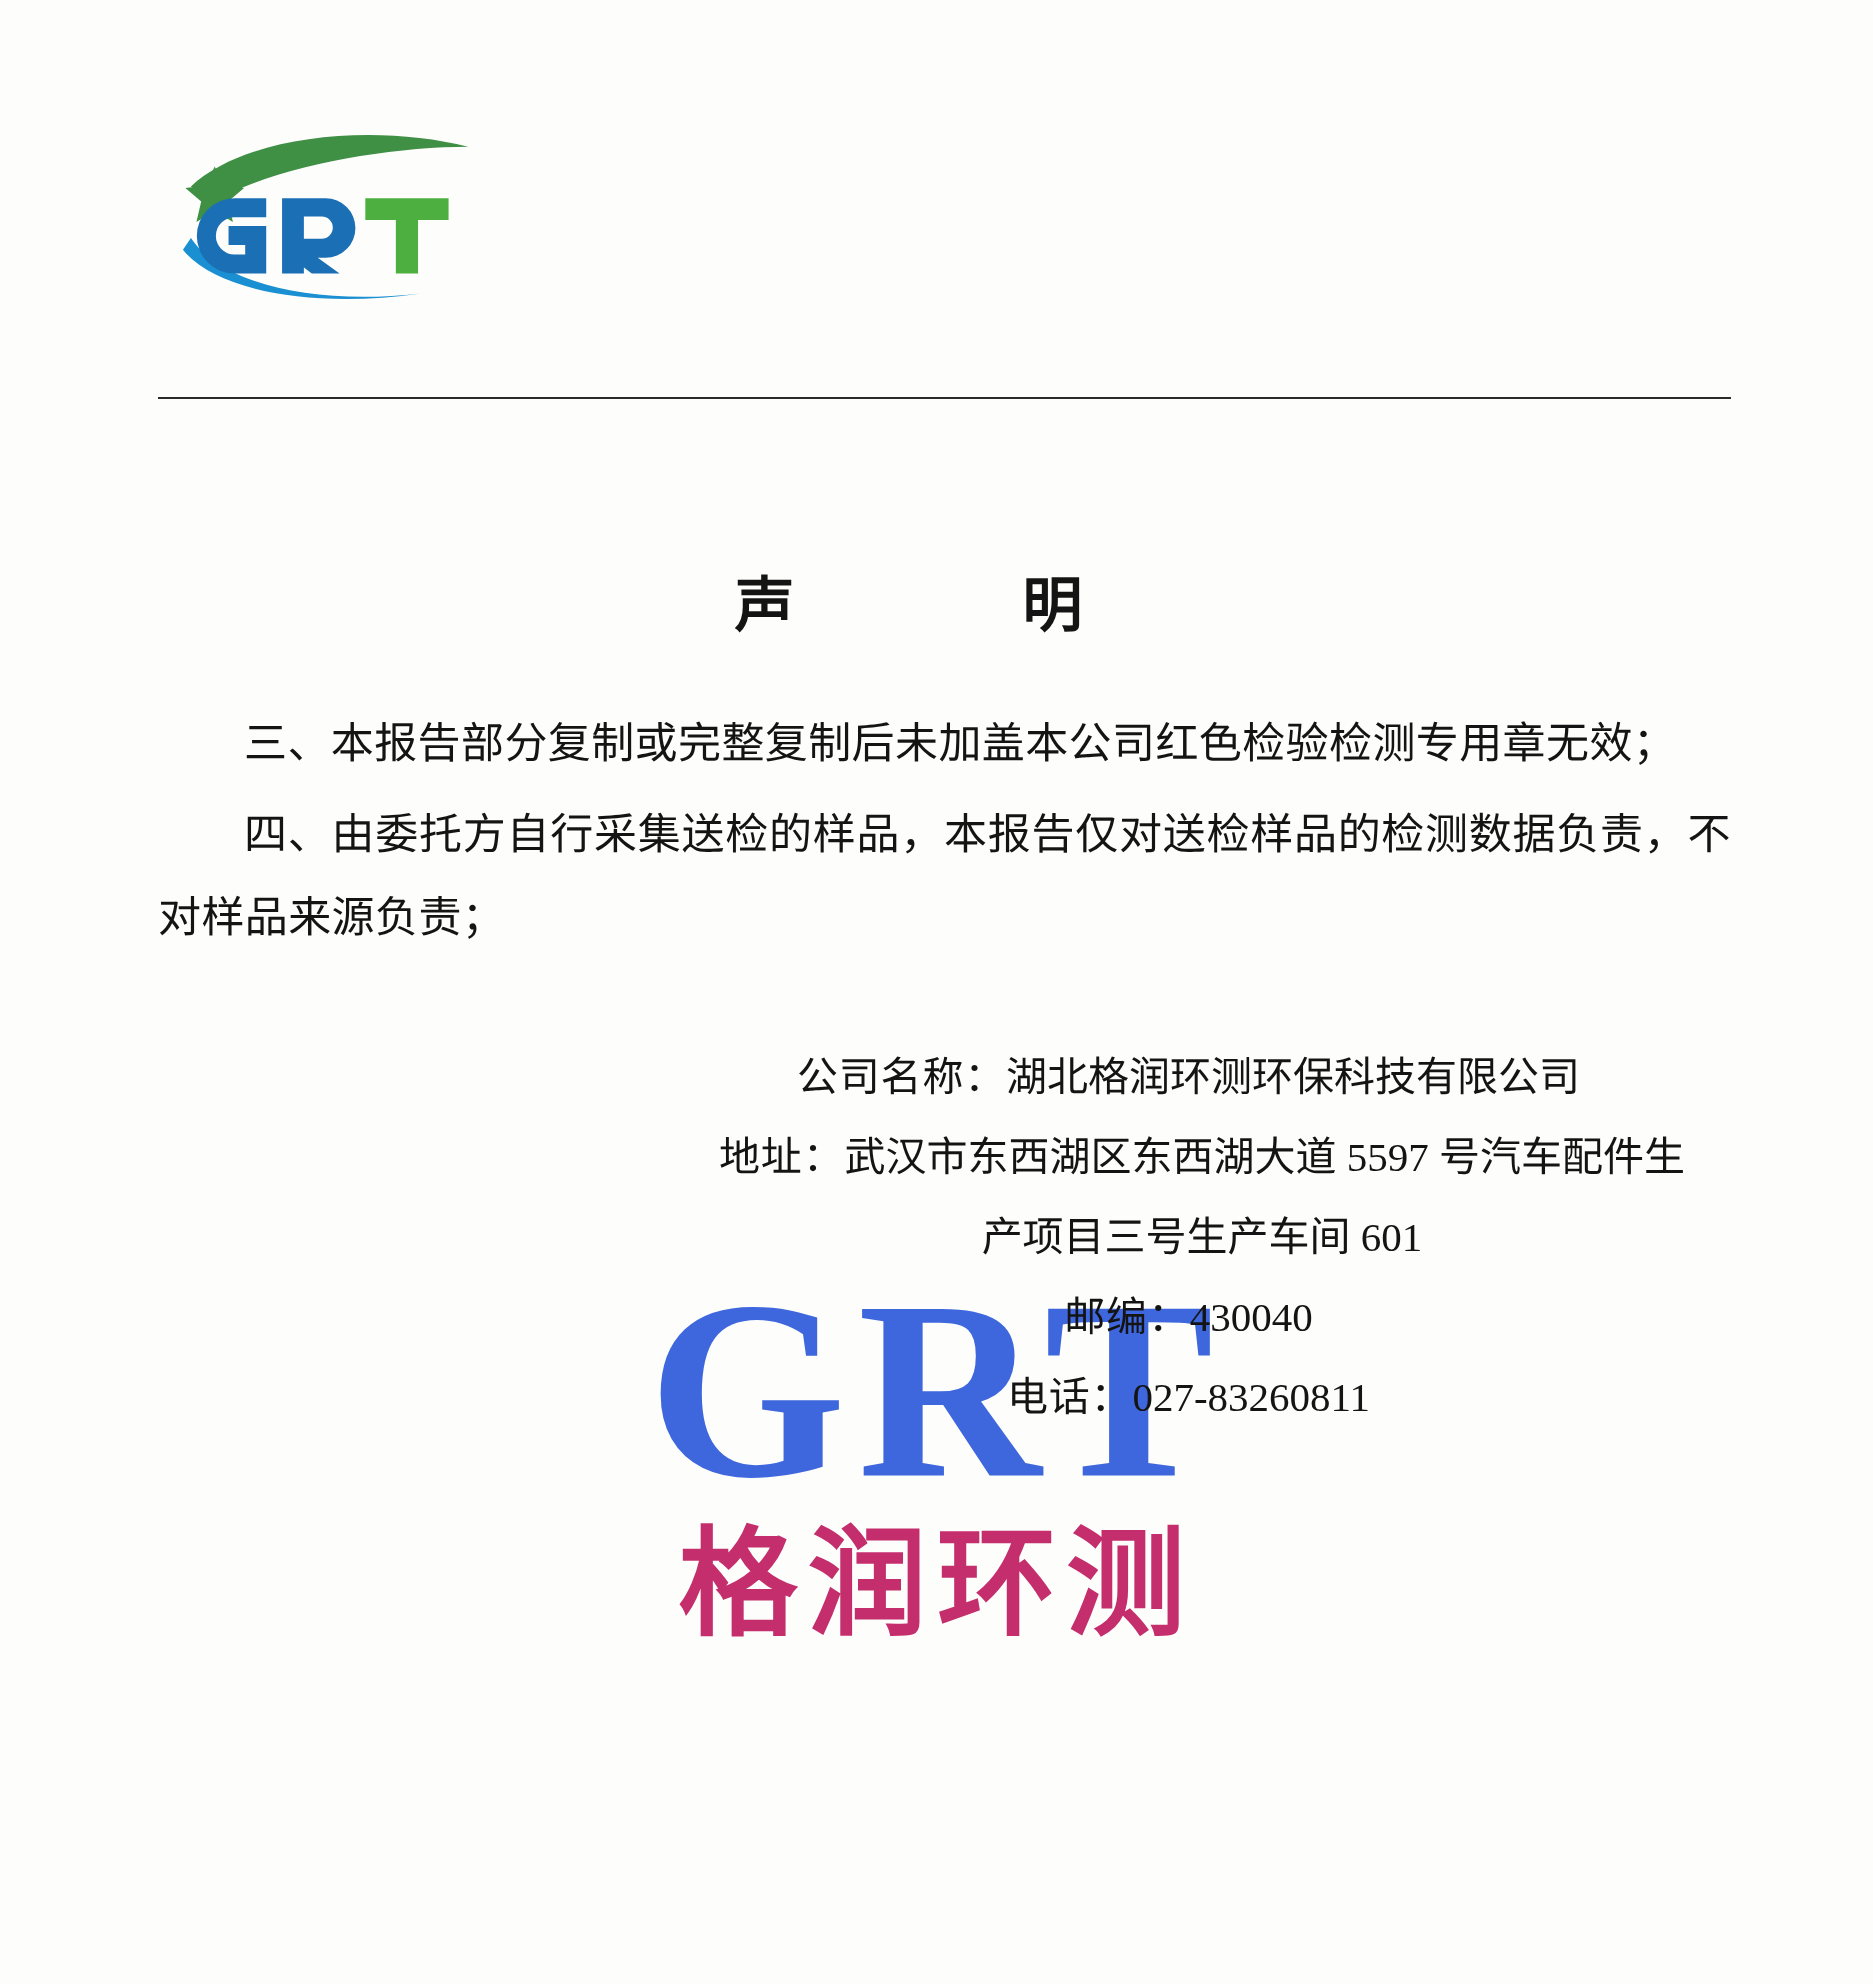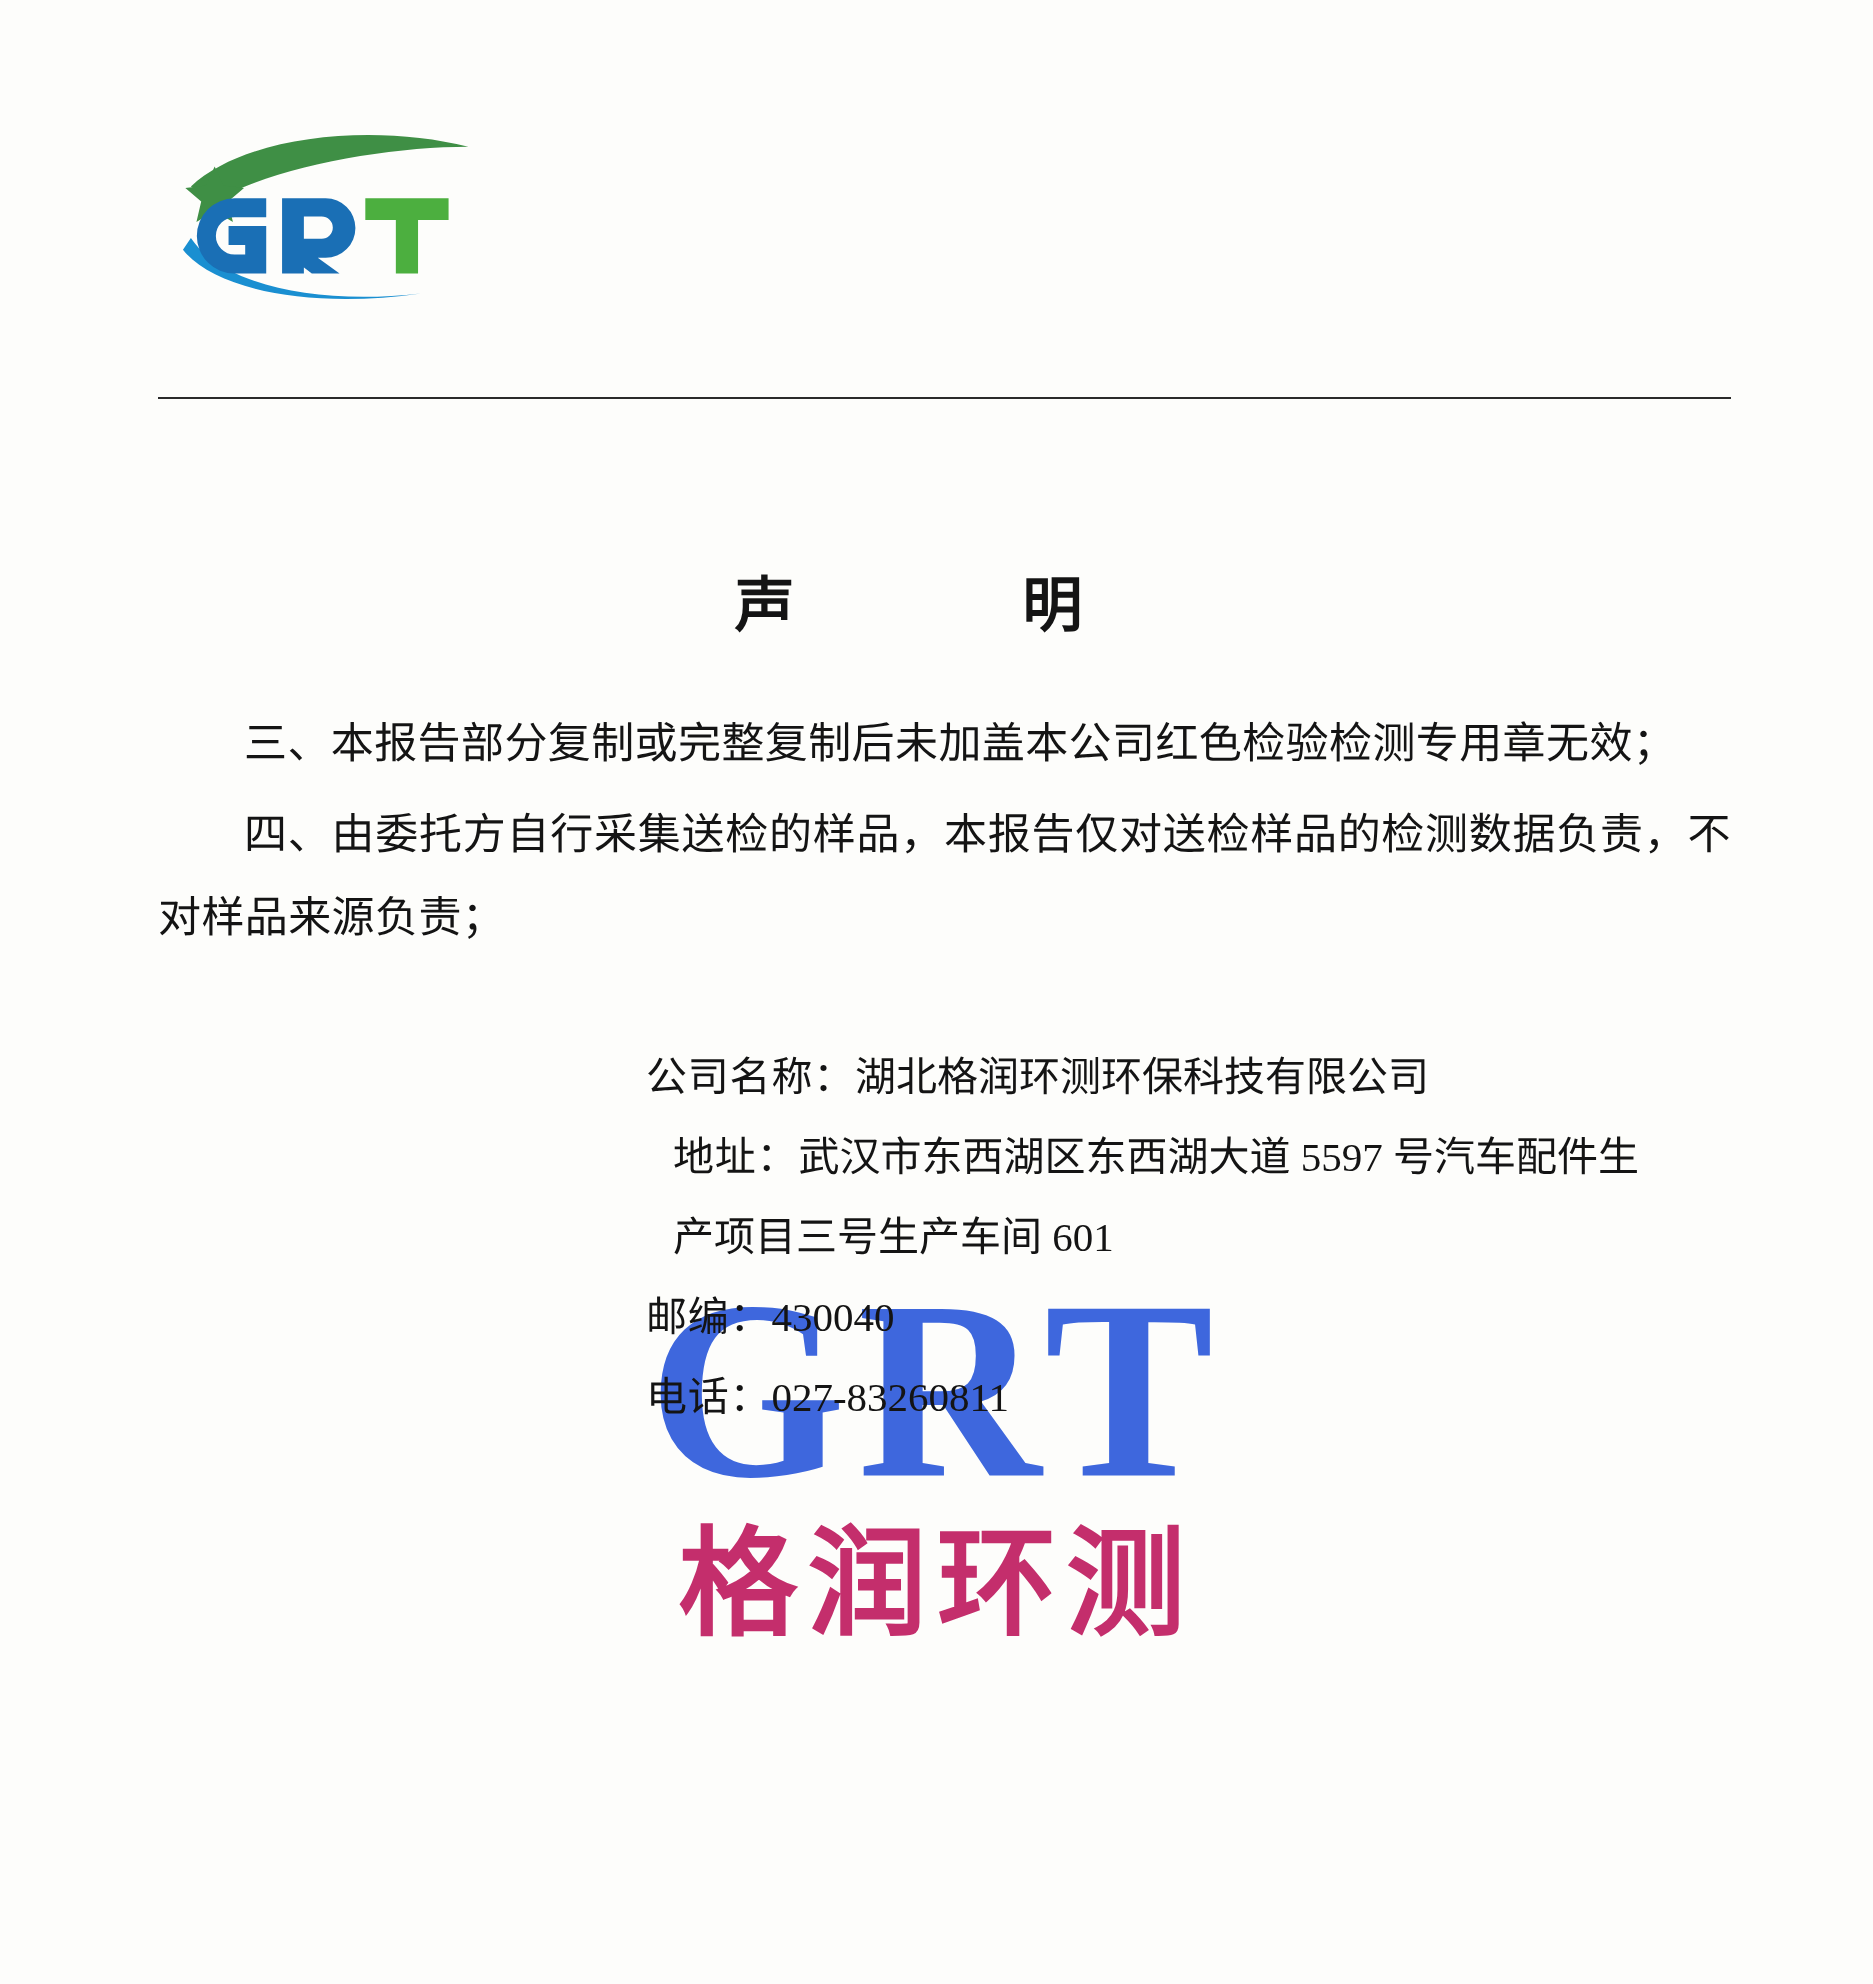--- a/index.html
+++ b/index.html
@@ -103,20 +103,21 @@
 
   
   .contact {
     margin-top: 79px;
     padding-left: 488px;
     font-size: 41px;
     line-height: 1.95;
   }
   .contact .row {
     white-space: normal;
+    text-align: center;
   }
   .contact .row.indent {
     padding-left: 27px;
   }
   .contact .row.cont {
     padding-left: 27px;
   }
   .contact .label {
     letter-spacing: 0.8px;
   }

